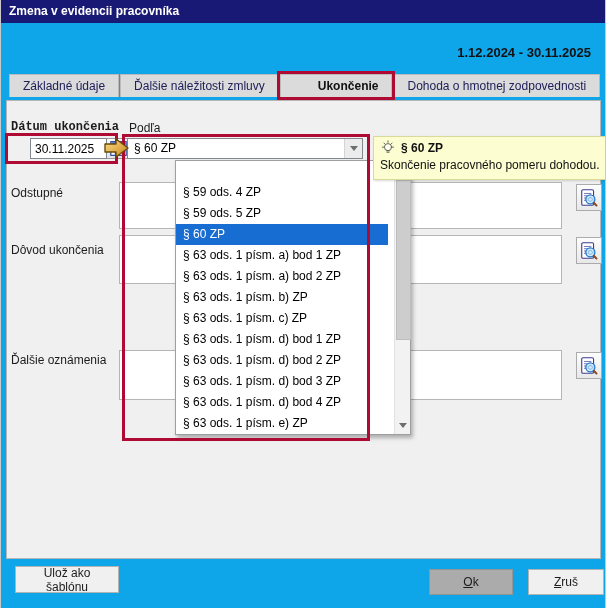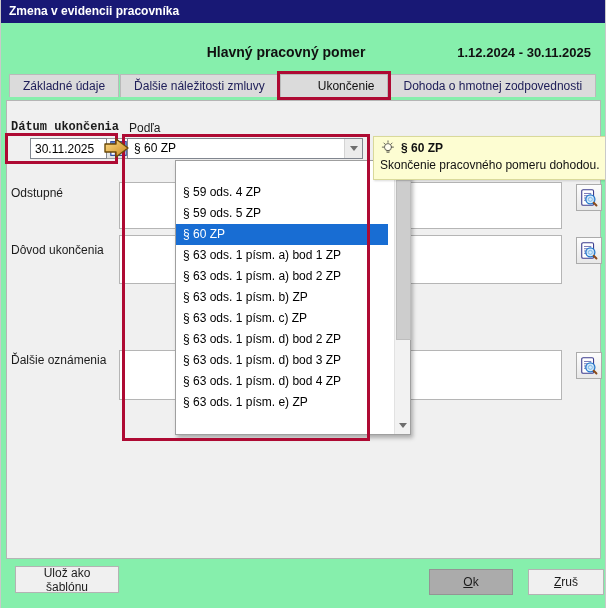--- a/index.html
+++ b/index.html
@@ -1,30 +1,30 @@
 <!DOCTYPE html>
 <html><head>
 <meta charset="utf-8">
 <style>
   html,body{margin:0;padding:0;width:606px;height:608px;overflow:hidden;
     font-family:"Liberation Sans","DejaVu Sans",sans-serif;background:#f0f0f0;}
-  .stage{position:relative;width:606px;height:608px;background:#86efac;overflow:hidden;
+  .stage{position:relative;width:606px;height:608px;background:#0ea5e9;overflow:hidden;
     border-left:1px solid #c9c9c9;border-right:1px solid #c9c9c9;box-sizing:border-box;}
   
   .titlebar{position:absolute;left:0;top:0;width:606px;height:23px;background:#181875;
     color:#fff;font-size:12px;font-weight:bold;line-height:23px;padding-left:8px;box-sizing:border-box;}
   
   .page-title{position:absolute;left:0;top:44px;width:570px;text-align:center;
     font-size:14px;font-weight:bold;color:#111;}
   .date-range{position:absolute;right:14px;top:45px;font-size:13px;font-weight:bold;color:#111;}
   
   .tabs{position:absolute;left:8px;top:74px;display:flex;}
   .tab{background:#dbdbdb;border:1px solid #bababa;border-bottom:none;color:#20205a;
     font-size:12px;line-height:22px;height:22px;padding:0 13px;margin-right:1px;white-space:nowrap;}
-  .tab.active{font-weight:normal;color:#111;padding-left:37px;}
+  .tab.active{font-weight:bold;color:#111;padding-left:37px;}
   .tab.hl{box-shadow:0 0 0 3px #ae0a33;position:relative;z-index:11;}
   
   .panel{position:absolute;left:5px;top:100px;width:595px;height:459px;
     border:1px solid #b5b5b5;background:#f0f0f0;box-sizing:border-box;}
   .lbl{position:absolute;font-size:12px;color:#1c1c1c;}
   .lbl.b{font-weight:bold;}
   
   .redbox{position:absolute;border:3px solid #ae0a33;box-sizing:border-box;z-index:9;pointer-events:none;}
   .datebox{position:absolute;left:9px;top:138px;width:100px;height:15px;display:flex;z-index:6;margin-left:20px;}
   .dateinput{width:77px;height:21px;border:1px solid #828790;background:#fff;font-size:12px;
@@ -72,21 +72,20 @@
 </style>
 </head>
 <body>
 
 <div class="stage">
 
   <div class="titlebar">
     <span>Zmena v evidencii pracovníka</span>
   </div>
 
-  <div class="page-title">Hlavný pracovný pomer</div>
   <div class="date-range">1.12.2024 - 30.11.2025</div>
 
   <div class="tabs">
     <div class="tab">Základné údaje</div>
     <div class="tab">Ďalšie náležitosti zmluvy</div>
     <div class="tab active hl">Ukončenie</div>
     <div class="tab">Dohoda o hmotnej zodpovednosti</div>
   </div>
 
   <div class="panel"></div>
@@ -125,20 +124,21 @@
 
   <div class="ddlist">
     <div class="dditem"></div>
     <div class="dditem">§ 59 ods. 4 ZP</div>
     <div class="dditem">§ 59 ods. 5 ZP</div>
     <div class="dditem selected">§ 60 ZP</div>
     <div class="dditem">§ 63 ods. 1 písm. a) bod 1 ZP</div>
     <div class="dditem">§ 63 ods. 1 písm. a) bod 2 ZP</div>
     <div class="dditem">§ 63 ods. 1 písm. b) ZP</div>
     <div class="dditem">§ 63 ods. 1 písm. c) ZP</div>
+    <div class="dditem">§ 63 ods. 1 písm. d) bod 1 ZP</div>
     <div class="dditem">§ 63 ods. 1 písm. d) bod 2 ZP</div>
     <div class="dditem">§ 63 ods. 1 písm. d) bod 3 ZP</div>
     <div class="dditem">§ 63 ods. 1 písm. d) bod 4 ZP</div>
     <div class="dditem">§ 63 ods. 1 písm. e) ZP</div>
     <div class="ddscroll">
       <div class="scr-up">
           <span class="tri-up"></span>
         </div>
       <div class="scr-thumb"></div>
       <div class="scr-dn">

